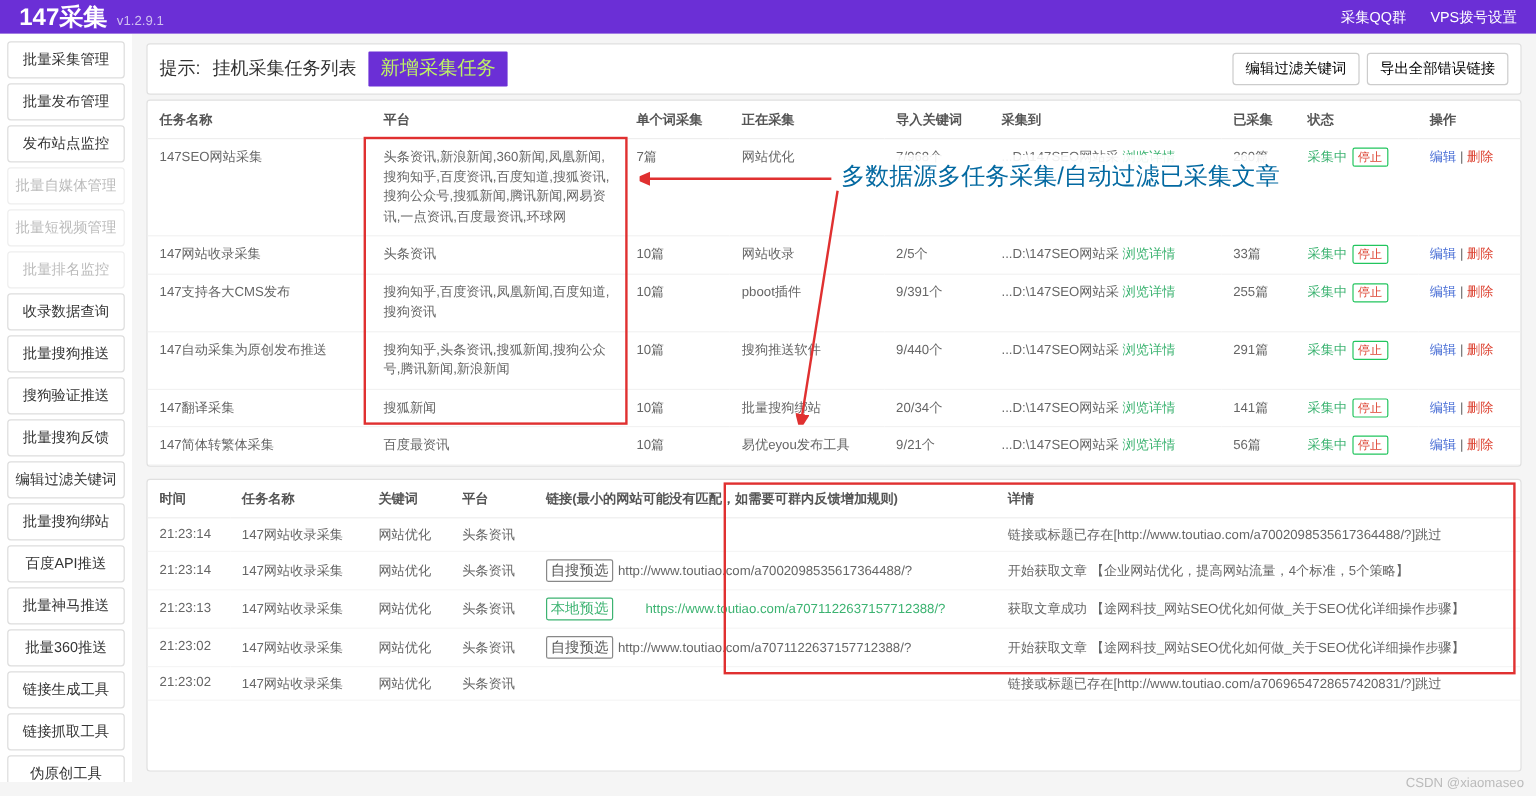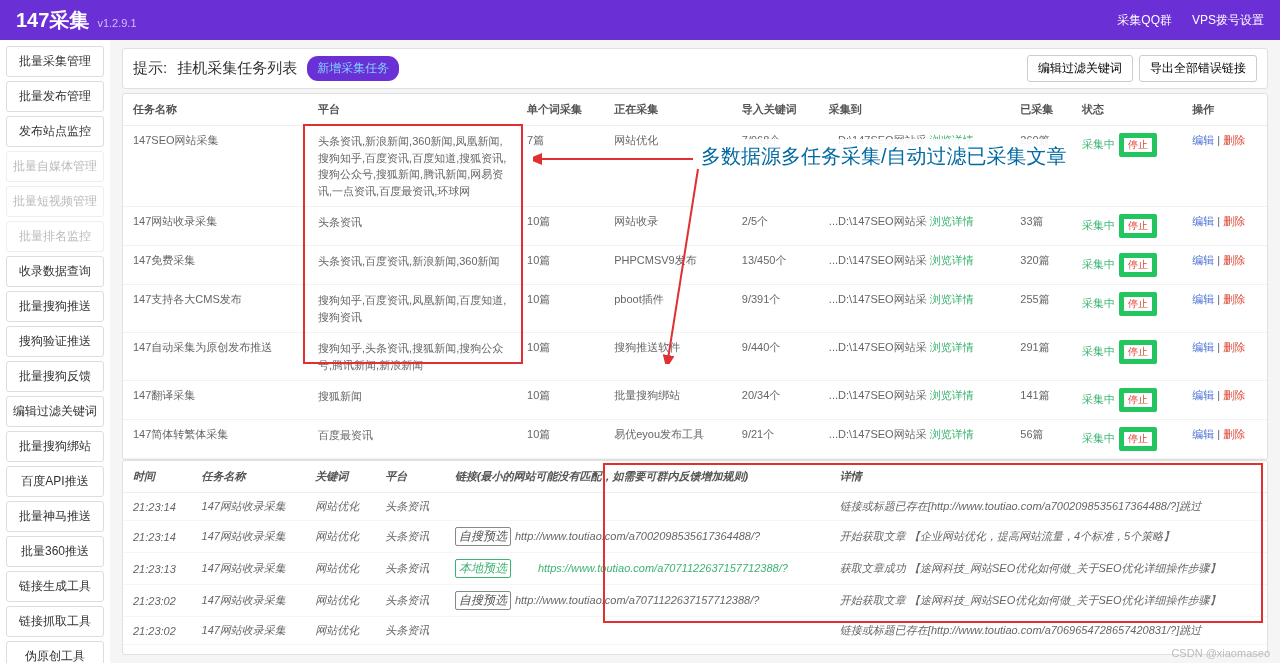--- a/index.html
+++ b/index.html
@@ -1,44 +1,44 @@
 <!DOCTYPE html>
 <html><head>
 <meta charset="utf-8">
 <style>
 * { margin: 0; padding: 0; box-sizing: border-box; }
 body { font-family: "Microsoft YaHei", Arial, sans-serif; font-size: 12px; background: #f5f5f5; color: #333; }
-.header { background: #6b2fd6; color: #fff; height: 40px; display: flex; align-items: center; padding: 0 16px; justify-content: space-between; }
+.header { background: #6b2fd6; color: #fff; height: 28px; display: flex; align-items: center; padding: 0 16px; justify-content: space-between; }
 .header-left { display: flex; align-items: baseline; gap: 8px; }
 .app-title { font-size: 20px; font-weight: bold; }
 .app-version { font-size: 11px; color: #d0c0f0; }
 .header-right { display: flex; gap: 20px; }
 .header-link { color: #fff; cursor: pointer; }
 .layout { display: flex; height: calc(100vh - 40px); }
 .sidebar { width: 110px; background: #fff; padding: 6px; display: flex; flex-direction: column; gap: 4px; overflow-y: auto; }
 .side-btn { background: #fff; border: 1px solid #ddd; border-radius: 3px; padding: 6px 4px; text-align: center; cursor: pointer; font-size: 12px; color: #333; }
 .side-btn.disabled { color: #bbb; border-color: #eee; cursor: not-allowed; }
 .main { flex: 1; padding: 8px 12px; overflow: hidden; display: flex; flex-direction: column; }
 .panel-header { display: flex; align-items: center; justify-content: space-between; padding: 6px 10px; background: #fff; border: 1px solid #e0e0e0; border-radius: 3px; margin-bottom: 4px; }
 .panel-title { font-size: 15px; display: flex; align-items: center; gap: 10px; }
-.btn-purple { background: #6b2fd6; color: #7dd3fc; border: none; border-radius: 11px; padding: 4px 10px; cursor: pointer; font-size: 12px; }
+.btn-purple { background: #6b2fd6; color: #bef264; border: none; border-radius: 1px; padding: 4px 10px; cursor: pointer; font-size: 16px; }
 .btn-plain { background: #fff; border: 1px solid #ccc; border-radius: 3px; padding: 4px 10px; cursor: pointer; font-size: 12px; }
 .panel-actions { display: flex; gap: 6px; }
 .table-wrap { background: #fff; border: 1px solid #e0e0e0; border-radius: 3px; overflow-x: auto; position: relative; }
 .data-table { width: 100%; border-collapse: collapse; font-size: 11px; }
 .data-table th { text-align: left; padding: 8px 10px; border-bottom: 1px solid #eee; font-weight: 600; color: #555; white-space: nowrap; }
 .data-table td { padding: 7px 10px; border-bottom: 1px solid #f2f2f2; vertical-align: top; color: #666; }
 .data-table td.platform { max-width: 180px; line-height: 1.5; }
 .link-green { color: #3cb371; cursor: pointer; }
 .status-cell { white-space: nowrap; }
 .status-green { color: #3cb371; }
-.btn-stop { display: inline-block; border: 5px solid #22c55e; color: #d43; border-radius: 2px; padding: 0 4px; font-size: 10px; cursor: pointer; margin-left: 4px; }
+.btn-stop { display: inline-block; border: 1px solid #22c55e; color: #d43; border-radius: 2px; padding: 0 4px; font-size: 10px; cursor: pointer; margin-left: 4px; }
 .op-link { color: #4a6fd6; cursor: pointer; }
 .op-del { color: #d43; cursor: pointer; }
-.log-section { background: #fff; border: 1px solid #e0e0e0; border-radius: 3px; overflow: auto; flex: 1; position: relative; font-style: italic; }
+.log-section { margin-top: 10px; background: #fff; border: 1px solid #e0e0e0; border-radius: 3px; overflow: auto; flex: 1; position: relative; }
 .log-table { width: 100%; border-collapse: collapse; font-size: 11px; }
 .log-table th { text-align: left; padding: 8px 10px; border-bottom: 1px solid #eee; font-weight: 600; color: #555; white-space: nowrap; }
 .log-table td { padding: 6px 10px; border-bottom: 1px solid #f5f5f5; color: #666; white-space: nowrap; }
 .badge { display: inline-block; border: 1px solid #888; border-radius: 2px; padding: 0 3px; font-size: 12px; margin-right: 4px; color: #555; }
 .badge-green { border-color: #3cb371; color: #3cb371; }
 .link-url { color: #666; }
 .link-url-green { color: #3cb371; padding-left: 23px; }
 .callout { position: absolute; border: 2px solid #e03030; color: #e03030; font-size: 20px; font-weight: 500; pointer-events: none; }
 .callout-text { position: absolute; color: #0369a1; font-size: 20px; font-weight: 500; pointer-events: none; background: rgba(255,255,255,0.9); padding: 4px 8px; }
 .arrow { position: absolute; pointer-events: none; }
@@ -125,31 +125,20 @@
               <td class="platform">头条资讯</td>
               <td>10篇</td>
               <td>网站收录</td>
               <td>2/5个</td>
               <td>...D:\147SEO网站采 <span class="link-green">浏览详情</span></td>
               <td>33篇</td>
               <td class="status-cell"><span class="status-green">采集中</span><span class="btn-stop">停止</span></td>
               <td><span class="op-link">编辑</span> | <span class="op-del">删除</span></td>
             </tr>
             <tr>
-              <td>147免费采集</td>
-              <td class="platform">头条资讯,百度资讯,新浪新闻,360新闻</td>
-              <td>10篇</td>
-              <td>PHPCMSV9发布</td>
-              <td>13/450个</td>
-              <td>...D:\147SEO网站采 <span class="link-green">浏览详情</span></td>
-              <td>320篇</td>
-              <td class="status-cell"><span class="status-green">采集中</span><span class="btn-stop">停止</span></td>
-              <td><span class="op-link">编辑</span> | <span class="op-del">删除</span></td>
-            </tr>
-            <tr>
               <td>147支持各大CMS发布</td>
               <td class="platform">搜狗知乎,百度资讯,凤凰新闻,百度知道,搜狗资讯</td>
               <td>10篇</td>
               <td>pboot插件</td>
               <td>9/391个</td>
               <td>...D:\147SEO网站采 <span class="link-green">浏览详情</span></td>
               <td>255篇</td>
               <td class="status-cell"><span class="status-green">采集中</span><span class="btn-stop">停止</span></td>
               <td><span class="op-link">编辑</span> | <span class="op-del">删除</span></td>
             </tr>

